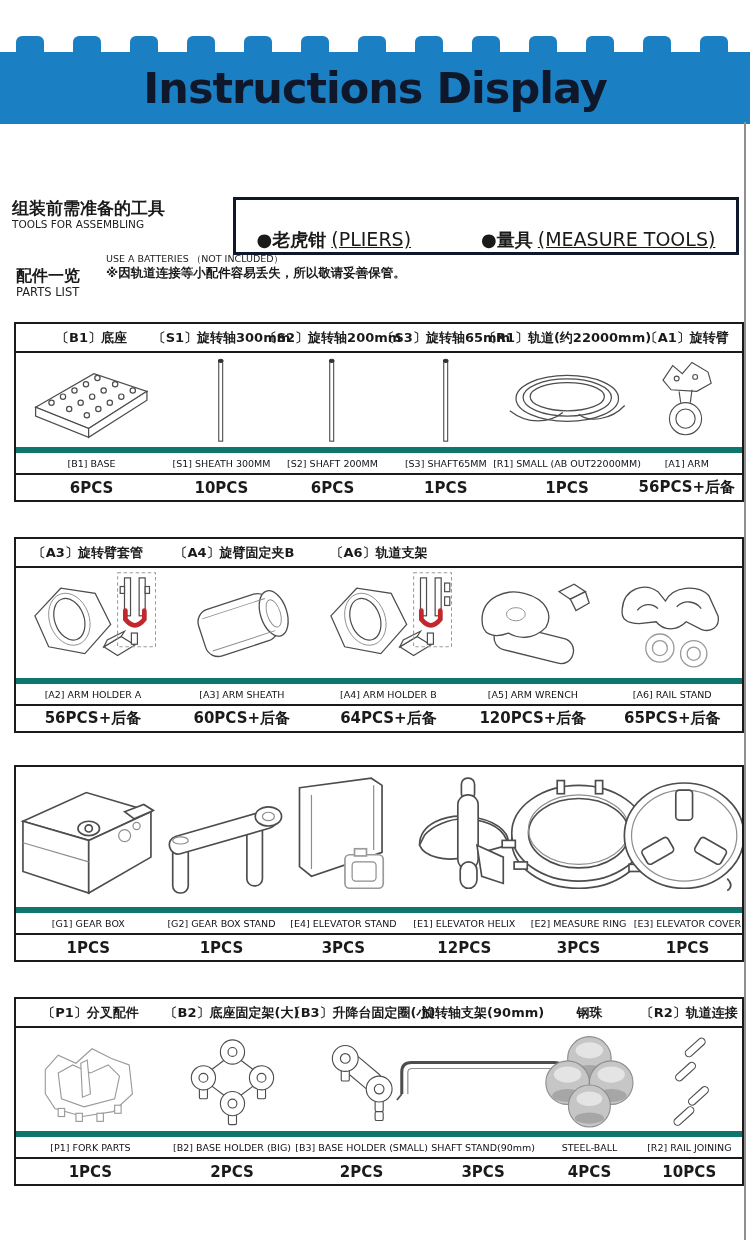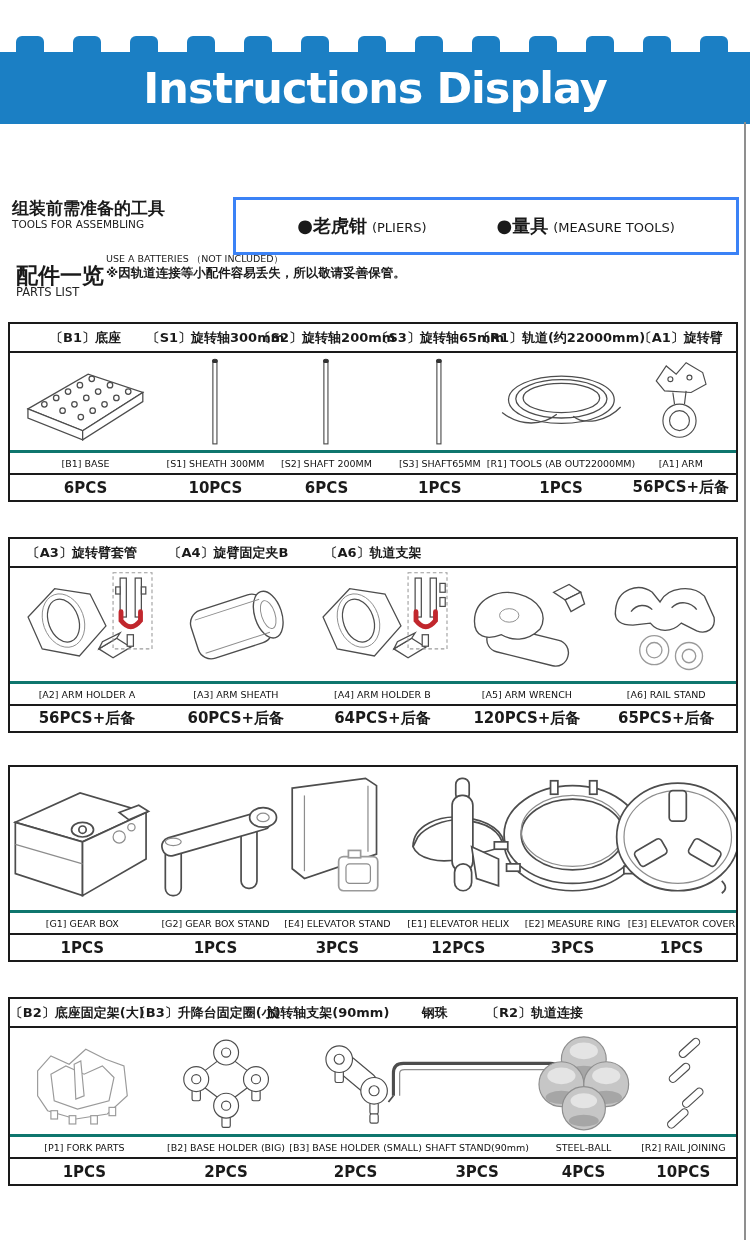--- a/index.html
+++ b/index.html
@@ -3,42 +3,42 @@
 <meta charset="utf-8">
 <style>
   html,body{margin:0;padding:0;background:#fff;}
   .page{position:relative;width:750px;height:1240px;background:#fff;overflow:hidden;
         font-family:"DejaVu Sans","Liberation Sans",sans-serif;color:#1a1a1a;}
   
   .teeth{position:absolute;top:36px;left:16px;height:17px;display:flex;gap:29px;}
   .tooth{width:28px;height:17px;border-radius:6px 6px 0 0;}
   .banner{position:absolute;top:52px;left:0;width:750px;height:72px;display:flex;
           align-items:center;justify-content:center;}
-  .banner-title{color:#ffffff;font-size:43px;font-weight:600;letter-spacing:-1px;}
+  .banner-title{color:#0f172a;font-size:43px;font-weight:600;letter-spacing:-1px;}
   .right-border{position:absolute;left:744px;top:122px;width:2px;height:1118px;background:#8f8f8f;}
   
   .sec-zh{font-weight:bold;font-size:17px;line-height:20px;}
   .sec-en{font-size:10.5px;line-height:13px;color:#222;}
   .tools-head{position:absolute;left:12px;top:198px;}
-  .tools-box{position:absolute;left:233px;top:197px;width:500px;height:52px;border:3px solid #3b82f6;
-             display:flex;align-items:center;justify-content:center;gap:70px;}
+  .tools-box{position:absolute;left:233px;top:197px;width:500px;height:52px;border:3px solid #0f172a;
+             display:flex;align-items:flex-end;justify-content:center;gap:70px;}
   .tool-item{display:flex;align-items:baseline;gap:5px;}
   .tool-zh{font-weight:bold;font-size:18px;}
-  .tool-en{font-size:13px;}
+  .tool-en{font-size:19px;text-decoration:underline;}
   .parts-head{position:absolute;left:16px;top:266px;}
   .notes{position:absolute;left:106px;top:252px;}
   .note-zh{font-weight:bold;font-size:12.5px;line-height:16px;}
   .note-en{font-size:9.5px;line-height:13px;color:#222;}
   
-  .panel{position:absolute;left:8px;width:730px;border:2px solid #1a1a1a;background:#fff;
+  .panel{position:absolute;left:14px;width:730px;border:2px solid #1a1a1a;background:#fff;
          display:flex;flex-direction:column;box-sizing:border-box;}
   .row{display:flex;width:100%;}
   .hrow{height:27px;border-bottom:2px solid #1a1a1a;align-items:center;}
   .drow{flex:1;align-items:center;overflow:hidden;}
-  .lrow{height:20px;border-top:3px solid #0f766e;align-items:center;}
+  .lrow{height:20px;border-top:6px solid #0f766e;align-items:center;}
   .qrow{height:25px;border-top:2px solid #1a1a1a;align-items:center;}
   .cell{display:flex;height:100%;align-items:center;justify-content:center;box-sizing:border-box;}
   .hdr{font-weight:bold;font-size:13px;white-space:nowrap;}
   .lbl{font-size:9.5px;white-space:nowrap;color:#111;}
   .qty{font-weight:bold;font-size:15px;white-space:nowrap;}
   
   .p1c0{width:20.8%}.p1c1{width:15.0%}.p1c2{width:15.6%}.p1c3{width:15.6%}.p1c4{width:17.8%}.p1c5{width:15.2%}
   .p2c0{width:21.2%}.p2c1{width:19.8%}.p2c2{width:20.6%}.p2c3{width:19.2%}.p2c4{width:19.2%}
   .p3c0{width:19.9%}.p3c1{width:16.8%}.p3c2{width:16.8%}.p3c3{width:16.5%}.p3c4{width:15.0%}.p3c5{width:15.0%}
   .p4c0{width:20.5%}.p4c1{width:18.5%}.p4c2{width:17.2%}.p4c3{width:16.3%}.p4c4{width:13.0%}.p4c5{width:14.5%}
@@ -90,21 +90,21 @@
       <span class="tool-zh">●老虎钳</span>
       <span class="tool-en">(PLIERS)</span>
     </div>
     <div class="tool-item">
       <span class="tool-zh">●量具</span>
       <span class="tool-en">(MEASURE TOOLS)</span>
     </div>
   </div>
 
   <div class="parts-head">
-    <div class="sec-zh" style="font-size:22px">配件一览</div>
+    <div class="sec-zh" style="font-size:16px">配件一览</div>
     <div class="sec-en" style="font-size:11.5px">PARTS LIST</div>
   </div>
   <div class="notes">
     <div class="note-en">USE A BATTERIES （NOT INCLUDED）</div>
     <div class="note-zh">※因轨道连接等小配件容易丢失，所以敬请妥善保管。</div>
   </div>
 
   <div class="panel" style="top:322px;height:180px">
     <div class="row hrow">
       <div class="cell p1c0">
@@ -207,21 +207,21 @@
       <div class="cell p1c1">
           <span class="lbl">[S1] SHEATH 300MM</span>
         </div>
       <div class="cell p1c2">
           <span class="lbl">[S2] SHAFT 200MM</span>
         </div>
       <div class="cell p1c3">
           <span class="lbl">[S3] SHAFT65MM</span>
         </div>
       <div class="cell p1c4">
-          <span class="lbl">[R1] TOOLS (AB OUT22000MM)</span>
+          <span class="lbl">[R1] SMALL (AB OUT22000MM)</span>
         </div>
       <div class="cell p1c5">
           <span class="lbl">[A1] ARM</span>
         </div>
     </div>
     <div class="row qrow">
       <div class="cell p1c0">
           <span class="qty">6PCS</span>
         </div>
       <div class="cell p1c1">
@@ -494,20 +494,23 @@
           <span class="qty">3PCS</span>
         </div>
       <div class="cell p3c5">
           <span class="qty">1PCS</span>
         </div>
     </div>
   </div>
 
   <div class="panel" style="top:997px;height:189px">
     <div class="row hrow">
+      <div class="cell p4c0">
+          <span class="hdr">〔P1〕分叉配件</span>
+        </div>
       <div class="cell p4c1">
           <span class="hdr">〔B2〕底座固定架(大)</span>
         </div>
       <div class="cell p4c2">
           <span class="hdr">〔B3〕升降台固定圈(小)</span>
         </div>
       <div class="cell p4c3">
           <span class="hdr">旋转轴支架(90mm)</span>
         </div>
       <div class="cell p4c4">

